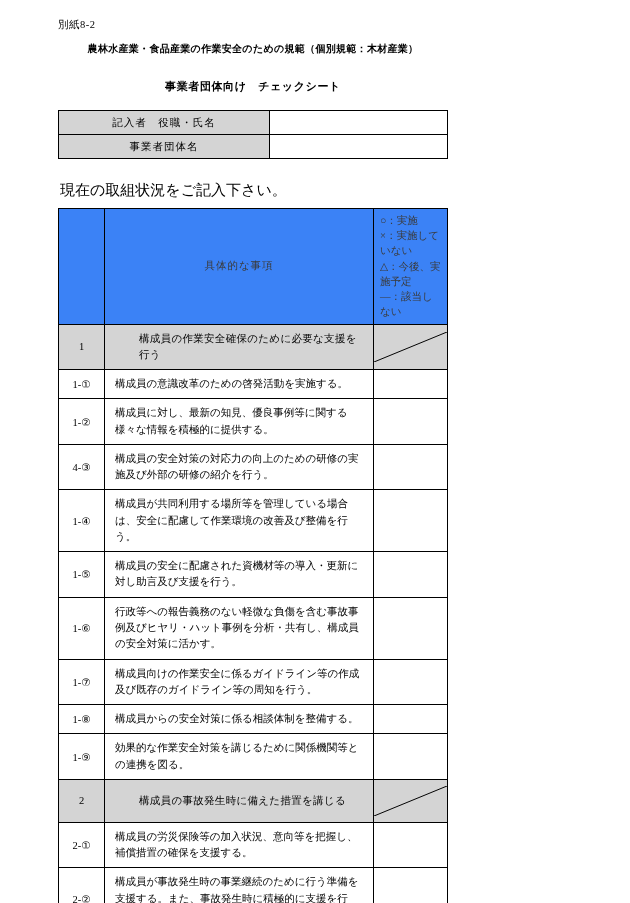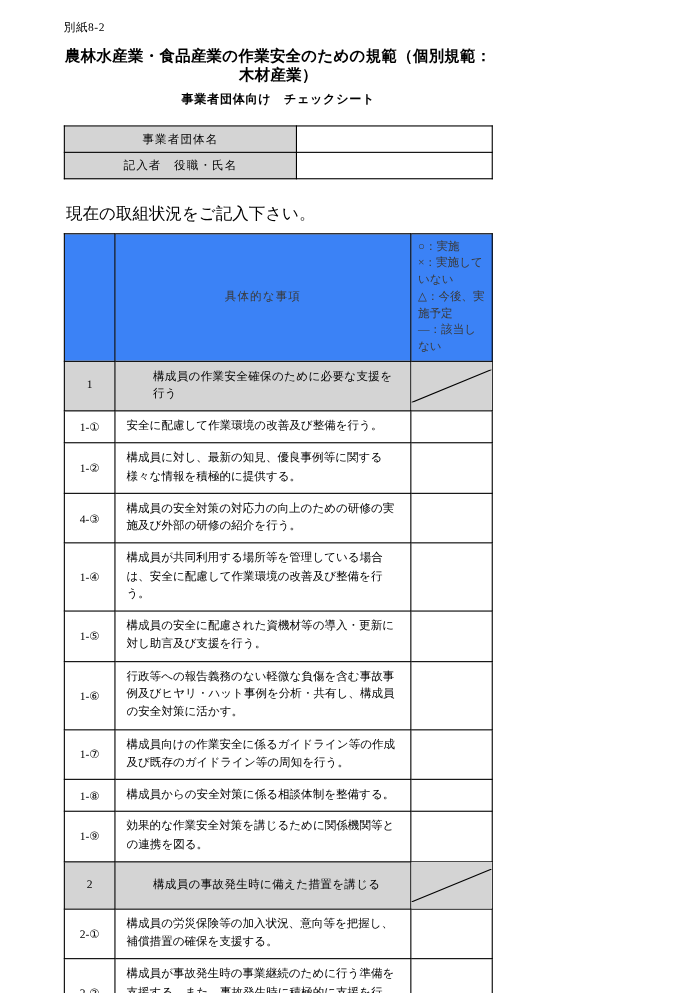--- a/index.html
+++ b/index.html
@@ -25,24 +25,24 @@
   .doc-no {
     font-size: 10.5px;
     letter-spacing: 0.5px;
     margin-bottom: 10px;
   }
   .title-block {
     text-align: center;
     margin: 0 0 16px 0;
   }
   .title-main {
-    font-size: 14px;
+    font-size: 10px;
     font-weight: bold;
     letter-spacing: 0.3px;
-    margin-bottom: 5px;
+    margin-bottom: 23px;
   }
   .title-sub {
     font-size: 11px;
     font-weight: bold;
     letter-spacing: 0.6px;
   }
   table {
     border-collapse: collapse;
     width: 100%;
   }
@@ -151,25 +151,25 @@
   <div class="doc-no">別紙8-2</div>
 
   <div class="title-block">
     <div class="title-main">農林水産業・食品産業の作業安全のための規範（個別規範：木材産業）</div>
     <div class="title-sub">事業者団体向け　チェックシート</div>
   </div>
 
   <table class="info-table">
     <tbody>
       <tr>
+        <td class="info-label">記入者　役職・氏名</td>
+        <td class="info-value"></td>
+      </tr>
+      <tr>
         <td class="info-label">事業者団体名</td>
-        <td class="info-value"></td>
-      </tr>
-      <tr>
-        <td class="info-label">記入者　役職・氏名</td>
         <td class="info-value"></td>
       </tr>
     </tbody>
   </table>
 
   <div class="lead-text">現在の取組状況をご記入下さい。</div>
 
   <table class="check-table">
     <colgroup>
       <col class="col-no">
@@ -193,21 +193,21 @@
         <td class="desc-cell">構成員の作業安全確保のために必要な支援を行う</td>
         <td class="sec-mark slash">
           <svg viewBox="0 0 74 30" preserveAspectRatio="none">
               <line x1="0" y1="30" x2="74" y2="0" stroke="#000" stroke-width="1"></line>
             </svg>
         </td>
       </tr>
 
       <tr>
         <td class="no-cell">1-①</td>
-        <td class="desc-cell">安全に配慮して作業環境の改善及び整備を行う。</td>
+        <td class="desc-cell">構成員の意識改革のための啓発活動を実施する。</td>
         <td class="mark-cell"></td>
       </tr>
       <tr>
         <td class="no-cell">1-②</td>
         <td class="desc-cell">構成員に対し、最新の知見、優良事例等に関する様々な情報を積極的に提供する。</td>
         <td class="mark-cell"></td>
       </tr>
       <tr>
         <td class="no-cell">4-③</td>
         <td class="desc-cell">構成員の安全対策の対応力の向上のための研修の実施及び外部の研修の紹介を行う。</td>

